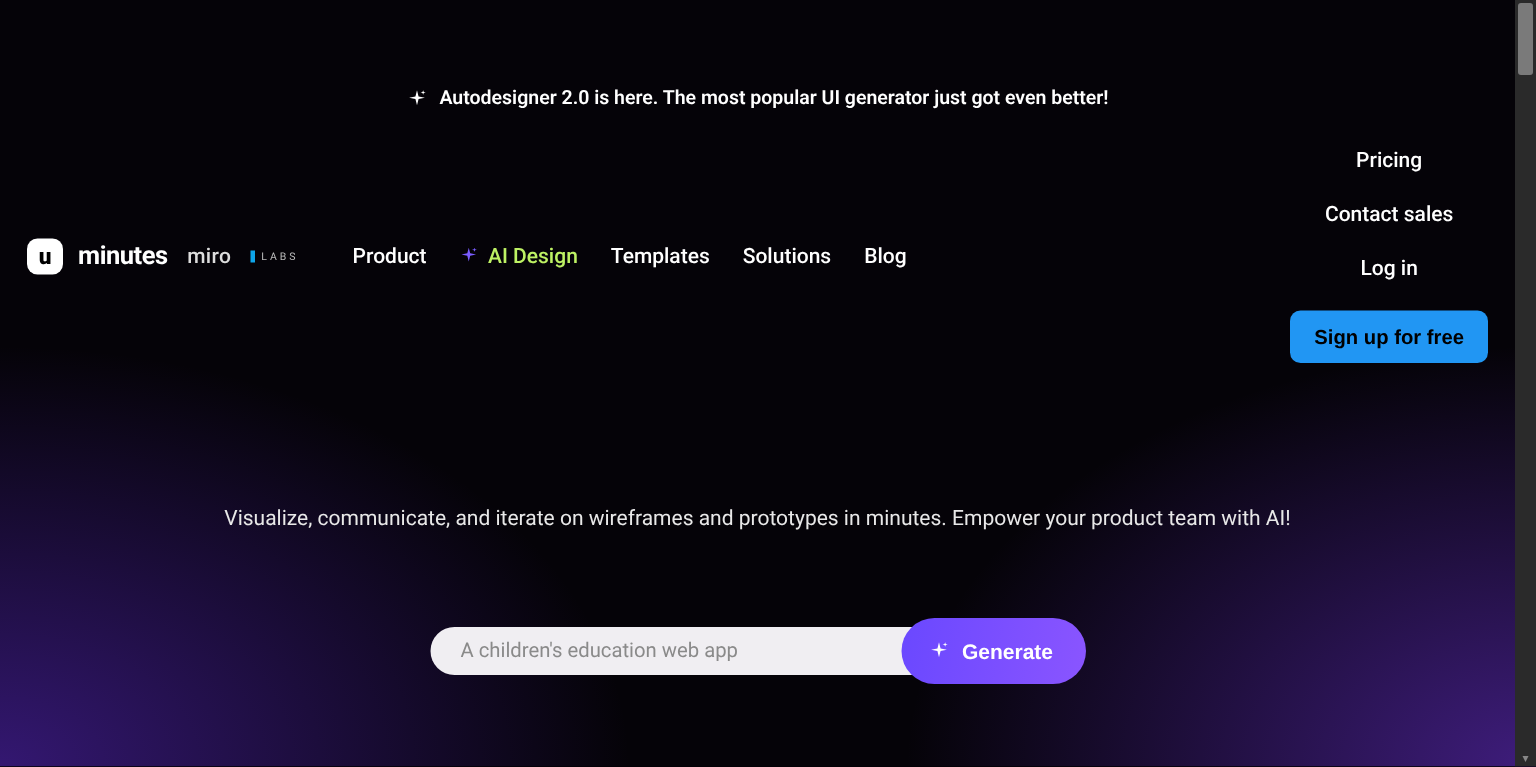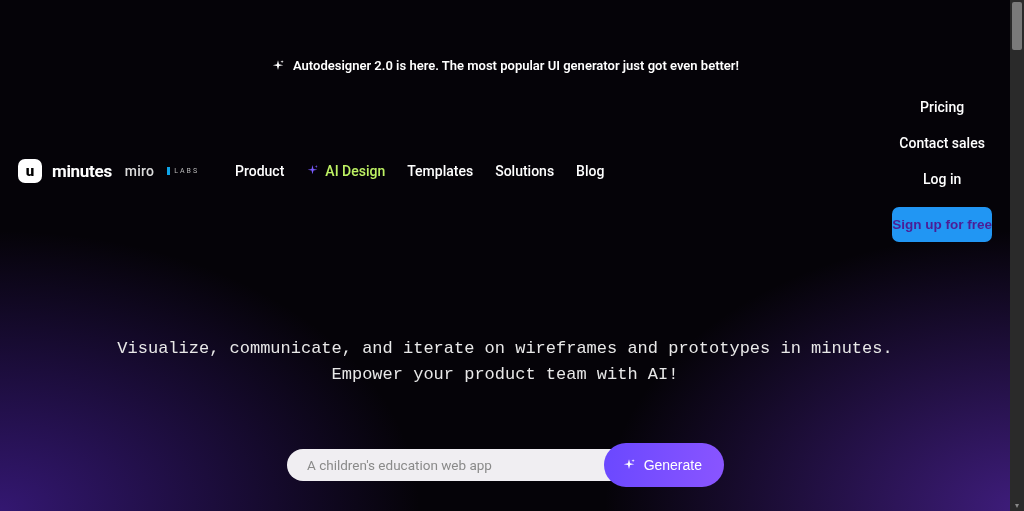--- a/index.html
+++ b/index.html
@@ -71,38 +71,38 @@
     .logo-miro { font-weight: 500; font-size: 14px; margin-left: 3px; color: #ddd; letter-spacing: 0.2px; }
     .logo-labs { font-size: 7px; letter-spacing: 2px; margin-left: 3px; color: #bbb; border-left: 3px solid #0ea5e9; padding-left: 4px; }
 
     .nav-primary { display: flex; align-items: center; gap: 22px; margin-left: 14px; }
     .nav-link { font-size: 14px; font-weight: 500; color: #fff; cursor: pointer; }
     .nav-link.ai { color: #bef264; display: flex; align-items: center; gap: 6px; }
 
     .nav-spacer { flex: 1; }
     .nav-secondary { display: flex; align-items: center; gap: 20px; flex-direction: column; }
     .signup-btn {
-      background: #2196f3; color: #4c1d95;
+      background: #2196f3; color: #000000;
       font-size: 13.5px; font-weight: 600;
-      padding: 10px 0;
+      padding: 10px 16px;
       border-radius: 7px; border: none; cursor: pointer;
     }
 
     .hero { text-align: center; padding: 80px 40px 0; }
     .headline {
       font-size: 58px; font-weight: 700;
       line-height: 1.08; letter-spacing: -1.5px;
       margin-bottom: 28px;
     }
     .hl-light { color: #f2f2f2; }
     .hl-grey { color: #8f8f8f; }
     .subhead {
-      font-size: 17px; font-weight: 400;
+      font-size: 14px; font-weight: 400;
       color: #e8e8e8; line-height: 1.55;
-      max-width: 830px; margin: 0 auto; font-family: Liberation Mono, monospace;
+      max-width: 830px; margin: 0 auto;
     }
 
     .prompt-bar {
       margin: 60px auto 0;
       width: 436px; height: 32px;
       background: #f0eef2;
       border-radius: 22px;
       display: flex; align-items: center;
       padding-left: 20px;
       position: relative;
@@ -110,21 +110,21 @@
     .prompt-input {
       flex: 1; border: none; background: transparent; outline: none;
       font-size: 13.5px; color: #4a4a4a;
       font-family: inherit;
     }
     .prompt-input::placeholder { color: #8a8a8a; }
     .generate-btn {
       height: 44px; padding: 0 22px 0 18px;
       background: linear-gradient(100deg, #6a48ff 0%, #8a55ff 100%);
       border: none; border-radius: 22px;
-      color: #fff; font-size: 14px; font-weight: 400;
+      color: #fff; font-size: 14px; font-weight: 700;
       display: flex; align-items: center; gap: 8px;
       cursor: pointer;
       margin-right: -1px;
     }
   </style>
 </head>
 <body>
 
 <div class="bg-glow"></div>
 

